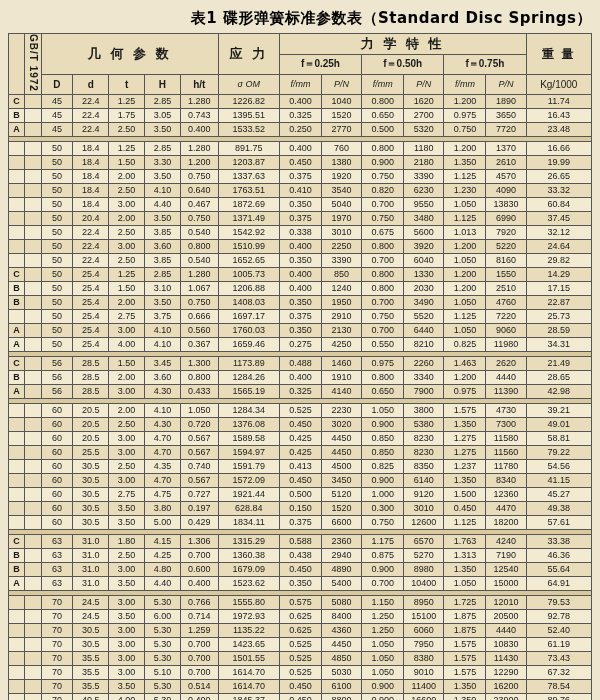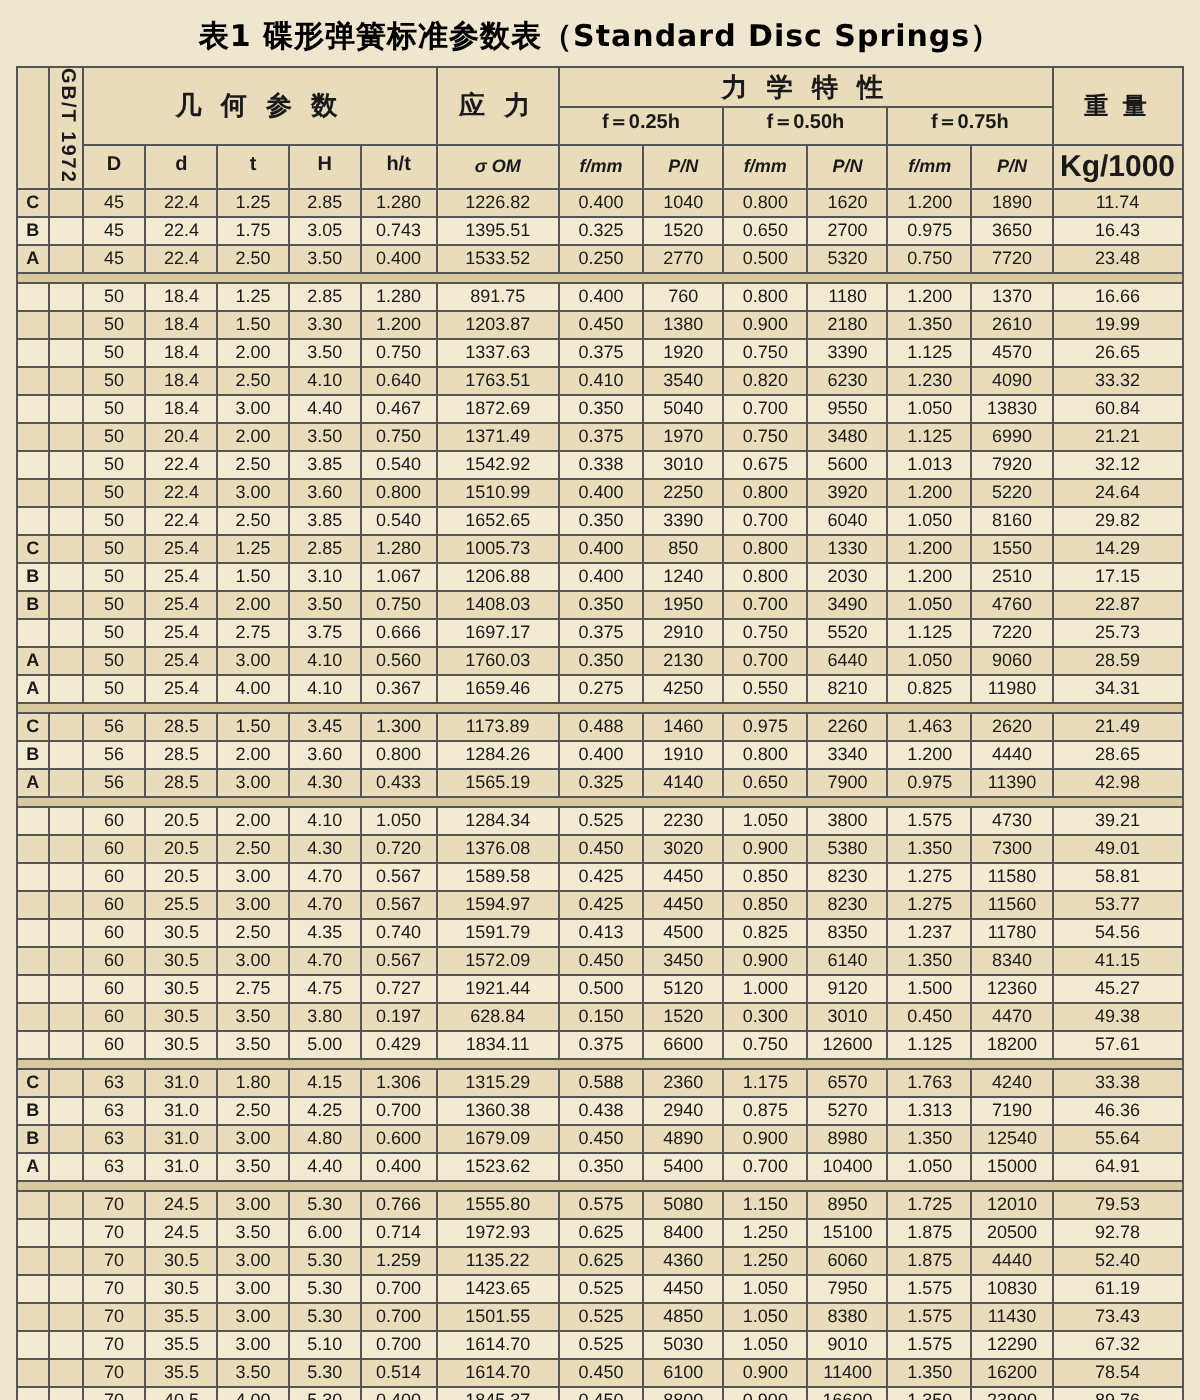--- a/index.html
+++ b/index.html
@@ -10,21 +10,21 @@
     color:#111;
     overflow:hidden;
   }
   .page{
     width:600px;height:700px;
     position:relative;
     box-sizing:border-box;
     padding:6px 8px 4px 8px;
   }
   .title{
-    text-align:center;
+    text-align:right;
     font-weight:bold;
     font-size:15px;
     letter-spacing:0.5px;
     padding:3px 0 5px 0;
     color:#000;
     font-family:"DejaVu Sans","Liberation Sans",sans-serif;
   }
   table{
     border-collapse:collapse;
     width:584px;
@@ -41,31 +41,31 @@
     height:13px;
     font-weight:normal;
     color:#1a1a1a;
   }
   thead td{
     background:#e8dcbb;
     font-weight:bold;
   }
   .hdr-main{font-size:13px;font-weight:bold;letter-spacing:3px;}
   .hdr-sub{font-size:10px;font-weight:bold;margin-top:28px;}
-  .hdr-unit{font-size:9px;font-weight:bold;font-style:italic;}
+  .hdr-unit{font-size:9px;font-weight:normal;font-style:italic;}
   .vert{
     writing-mode:vertical-rl;
     text-orientation:mixed;
     white-space:nowrap;
     font-size:10px;
     font-weight:bold;
     letter-spacing:1px;
   }
   .weight-cell{font-size:12px;font-weight:bold;letter-spacing:2px;}
-  .kg{font-size:15px;font-weight:bold;}
+  .kg{font-size:10px;font-weight:normal;}
   .grpcol{width:14px;font-weight:bold;font-size:9px;}
   .gbcol{width:16px;}
   .row-odd td{background:#e9dcba;}
   .row-even td{background:#f3ead2;}
   .sep td{height:4px;border-left:1px solid #555;border-right:1px solid #555;background:#d9c99f;}
   col.c-grp{width:15px;}
   col.c-gb{width:16px;}
 </style>
 </head>
 <body>
@@ -272,21 +272,21 @@
           <td>2.00</td>
           <td>3.50</td>
           <td>0.750</td>
           <td>1371.49</td>
           <td>0.375</td>
           <td>1970</td>
           <td>0.750</td>
           <td>3480</td>
           <td>1.125</td>
           <td>6990</td>
-          <td>21.21</td>
+          <td>37.45</td>
         </tr>
         <tr class="row-even">
           <td class="grpcol"></td>
           <td class="gbcol"></td>
           <td>50</td>
           <td>22.4</td>
           <td>2.50</td>
           <td>3.85</td>
           <td>0.540</td>
           <td>1542.92</td>
@@ -550,21 +550,21 @@
           <td>3.00</td>
           <td>4.70</td>
           <td>0.567</td>
           <td>1594.97</td>
           <td>0.425</td>
           <td>4450</td>
           <td>0.850</td>
           <td>8230</td>
           <td>1.275</td>
           <td>11560</td>
-          <td>53.77</td>
+          <td>79.22</td>
         </tr>
         <tr class="row-even">
           <td class="grpcol"></td>
           <td class="gbcol"></td>
           <td>60</td>
           <td>30.5</td>
           <td>2.50</td>
           <td>4.35</td>
           <td>0.740</td>
           <td>1591.79</td>

